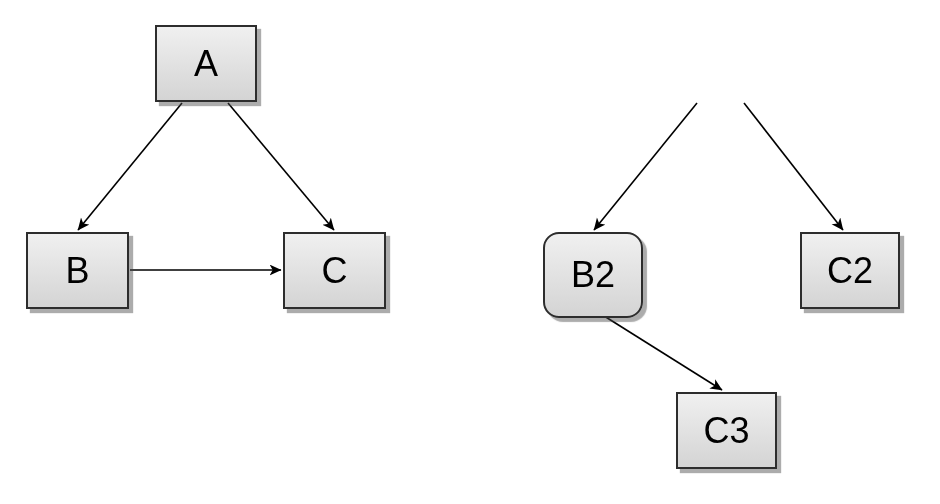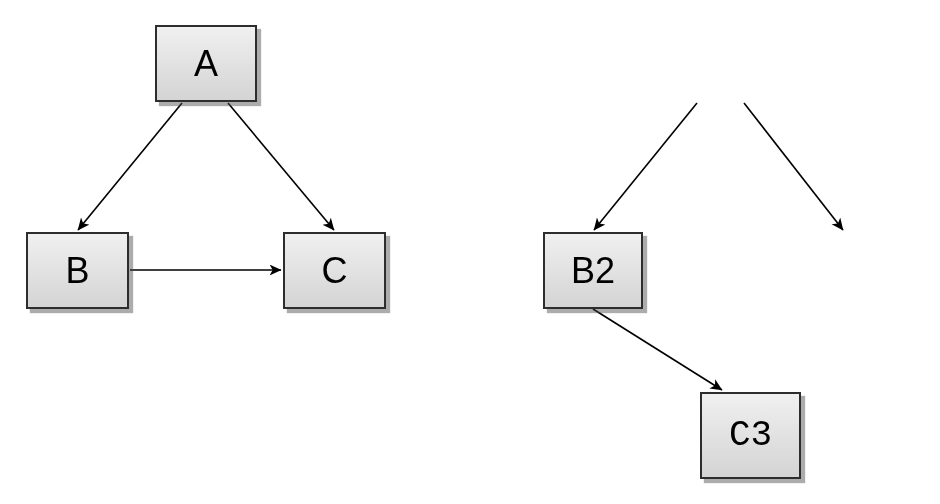--- a/index.html
+++ b/index.html
@@ -71,19 +71,22 @@
 
 <div class="node" style="left: 155px; top: 25px; width: 102px; height: 77px;">
       <span class="node-label">A</span>
     </div>
     <div class="node" style="left: 26px; top: 232px; width: 103px; height: 77px;">
       <span class="node-label">B</span>
     </div>
     <div class="node" style="left: 283px; top: 232px; width: 103px; height: 77px;">
       <span class="node-label">C</span>
     </div>
-    <div class="node" style="left: 543px; top: 232px; width: 100px; height: 77px;">
+    <div class="node" style="left: 543px; top: 232px; width: 100px; height: 86px; border-radius: 16px;">
       <span class="node-label">B2</span>
     </div>
-    <div class="node" style="left: 700px; top: 392px; width: 101px; height: 87px; font-family: Liberation Mono, monospace;">
+    <div class="node" style="left: 800px; top: 232px; width: 100px; height: 77px;">
+      <span class="node-label">C2</span>
+    </div>
+    <div class="node" style="left: 676px; top: 392px; width: 101px; height: 77px;">
       <span class="node-label">C3</span>
     </div>
   </div>
 
 </body></html>

